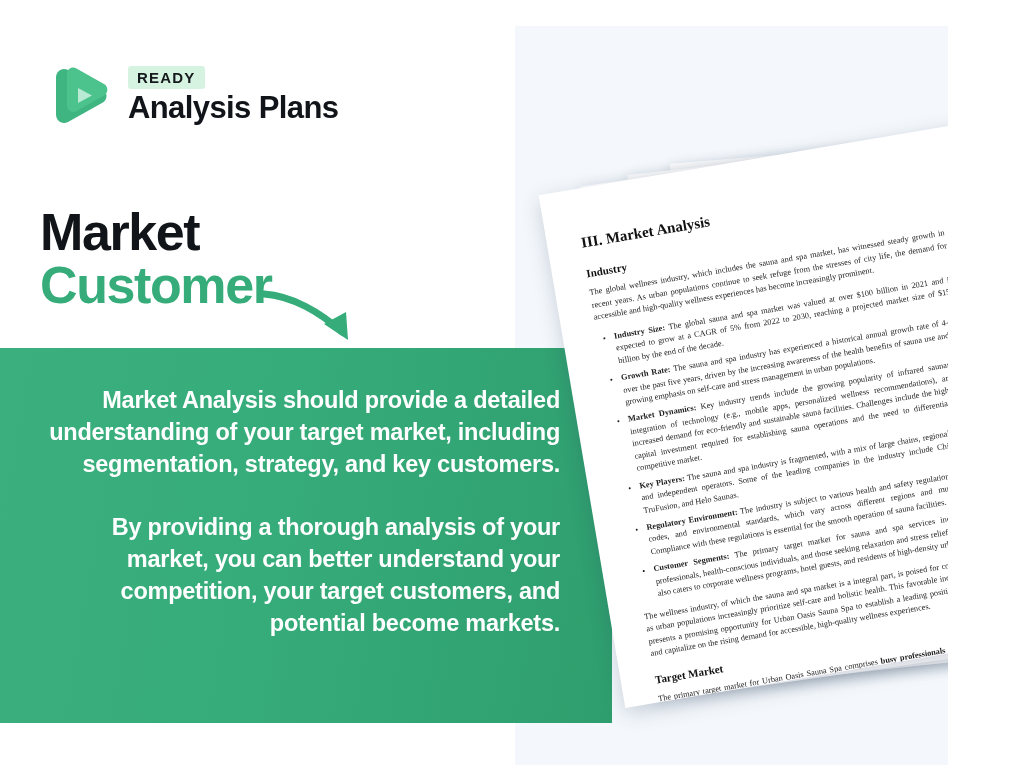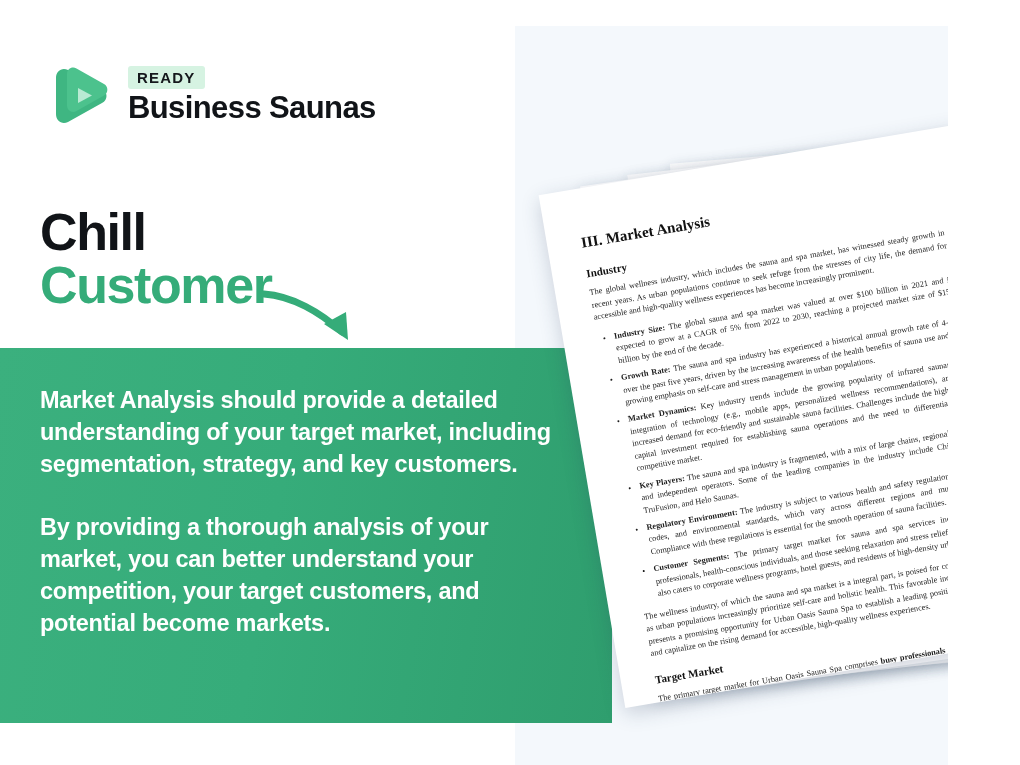--- a/index.html
+++ b/index.html
@@ -97,20 +97,21 @@
     width: 612px;
     height: 375px;
     background: linear-gradient(100deg, #3bb07e 0%, #36ac7a 45%, #2f9e6e 100%);
   }
   .panel-text {
     position: absolute;
     left: 40px;
     top: 358px;
     width: 520px;
     color: #ffffff;
+    text-align: right;
   }
   .panel-para {
     font-size: 23.5px;
     font-weight: bold;
     line-height: 1.37;
     letter-spacing: -0.25px;
     margin: 0 0 30px 0;
   }
   .panel-para:last-child { margin-bottom: 0; }
   
@@ -214,26 +215,26 @@
     <div class="logo-mark">
       <svg width="74" height="74" viewBox="0 0 74 74">
         <path d="M16 20 C16 13 22 9 28 12 L62 31 C68 34 68 42 62 45 L28 64 C22 67 16 63 16 56 Z" fill="#3fb682"></path>
         <path d="M27 16 C27 11 32 8 36.5 10.5 L64 26 C68.5 28.5 68.5 35 64 37.5 L36.5 53
                  C32 55.5 27 52.5 27 47.5 Z" fill="#4cc28d"></path>
         <path d="M38 30 L52 37.5 L38 45 Z" fill="#b9ead3"></path>
       </svg>
     </div>
     <div class="logo-text">
       <div class="ready-badge">READY</div>
-      <div class="brand-name">Business Saunas</div>
+      <div class="brand-name">Analysis Plans</div>
     </div>
   </div>
 
   <div class="headline">
-    <span class="line1">Chill</span>
+    <span class="line1">Market</span>
     <span class="line2">Customer</span>
   </div>
 
   <div class="arrow-wrap">
     <svg width="130" height="72" viewBox="0 0 130 72">
       <path d="M6 10 C34 12 62 28 84 48" stroke="#35ac79" stroke-width="7" fill="none" stroke-linecap="round"></path>
       <path d="M66 40 L90 56 L88 28 Z" fill="#35ac79"></path>
     </svg>
   </div>
 

